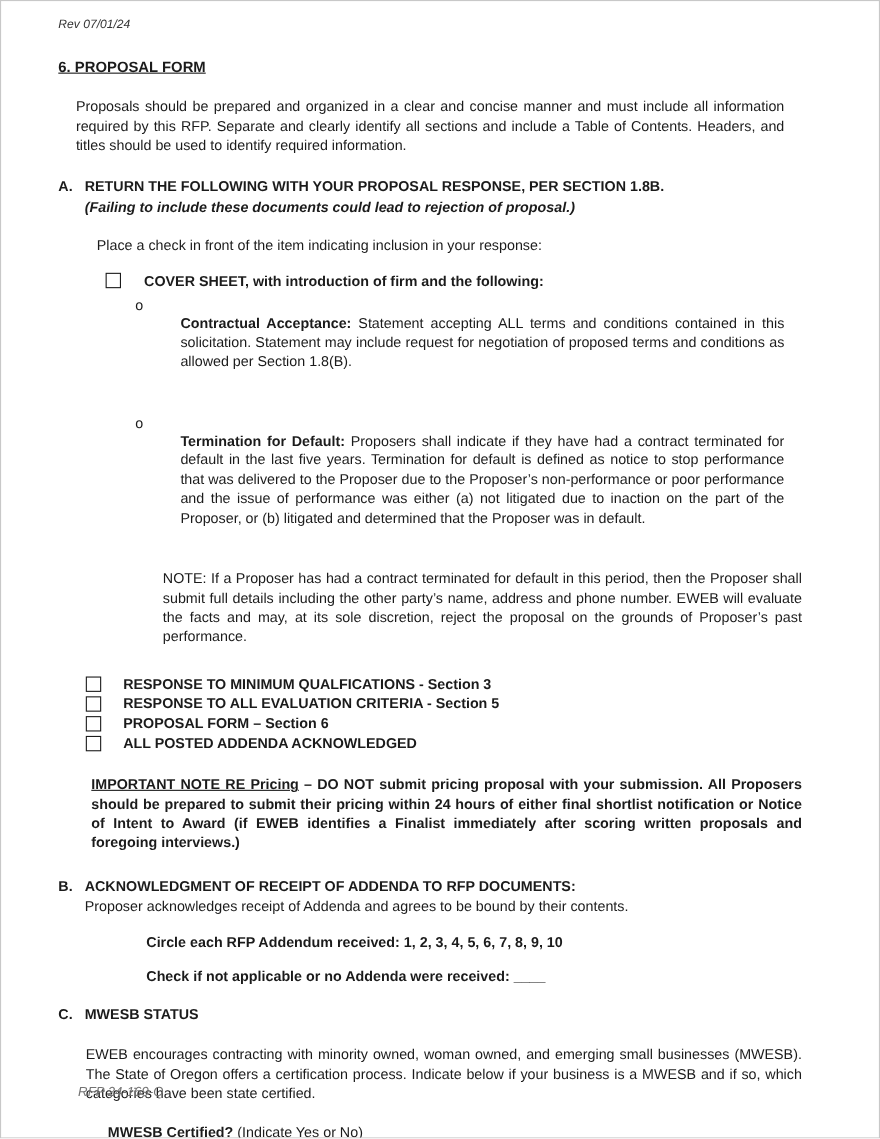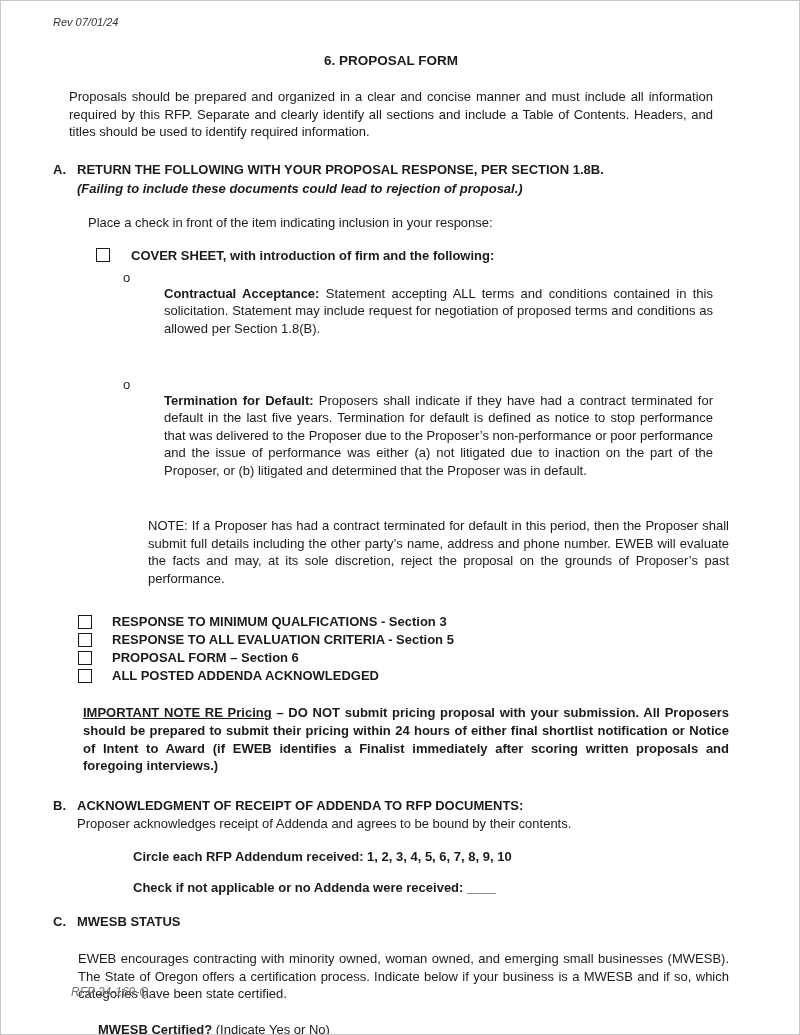--- a/index.html
+++ b/index.html
@@ -10,21 +10,21 @@
     background:#ffffff;
     border:1px solid #c8c8c8;
     font-family:"Liberation Sans", sans-serif;
     font-size:13px;
     color:#1b1b1b;
     padding:14px 70px 0 52px;
     overflow:hidden;
     line-height:1.35;
   }
   .rev { font-style:italic; font-size:11px; color:#333; }
-  .title { text-align:center; font-weight:bold; font-size:13.5px; margin:22px 0 0 0; }
+  .title { font-weight:bold; font-size:13.5px; margin:22px 0 0 0;text-decoration:underline; }
   .para { text-align:justify; margin:16px; }
   .intro { margin-top:18px; }
 
   .section-head { display:flex; margin-top:20px; font-weight:bold; }
   .section-letter { flex:none; width:24px; }
   .head-sub { font-style:italic; font-weight:bold; margin-top:2px; }
 
   .instruction { margin:16px 0 0 35px; }
 
   .cover-row { display:flex; align-items:flex-start; gap:21px; margin:16px 0 0 43px; }

